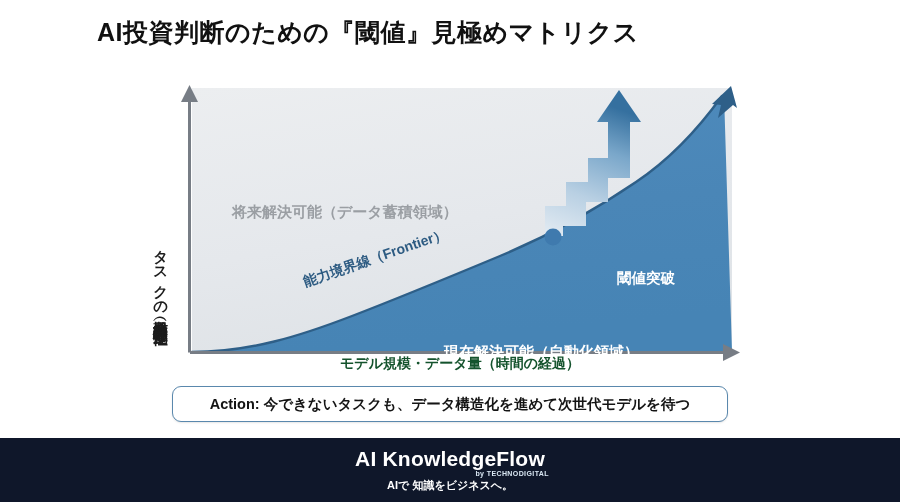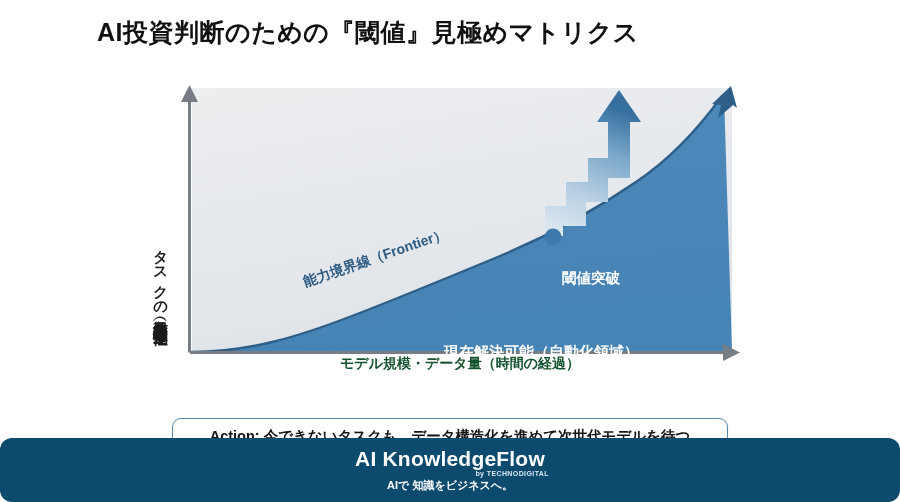--- a/index.html
+++ b/index.html
@@ -100,20 +100,21 @@
     font-size: 14px;
     font-weight: bold;
     color: #2d5b82;
     transform: rotate(-19deg);
     transform-origin: left center;
   }
   #breakthrough-label {
     left: 562px;
     top: 209px;
     width: 168px;
+    text-align: center;
     font-size: 14.5px;
     font-weight: bold;
     line-height: 1.35;
     color: #ffffff;
   }
   #breakthrough-label .ja { display: block; }
   #breakthrough-label .en { display: block; }
 
   
   #action-box {
@@ -123,42 +124,40 @@
     width: 556px;
     height: 36px;
     box-sizing: border-box;
     background: #ffffff;
     border: 1.6px solid #5a88ad;
     border-radius: 9px;
     display: flex;
     align-items: center;
     justify-content: center;
     box-shadow: 0 1px 2px rgba(0,0,0,0.10);
-    margin-top: 32px;
   }
   #action-text {
     font-size: 14.5px;
     font-weight: bold;
     color: #141414;
     white-space: nowrap;
   }
 
   
   #footer-band {
     position: absolute;
     left: 0;
     top: 438px;
     width: 900px;
     height: 64px;
-    background: #0c4a6e;
+    background: #0f172a;
     display: flex;
     flex-direction: column;
     align-items: center;
     justify-content: center;
-    border-radius: 12px;
   }
   #brand-row {
     position: relative;
     display: flex;
     align-items: flex-end;
     line-height: 1;
   }
   #brand-name {
     font-size: 21px;
     font-weight: bold;
@@ -252,20 +251,21 @@
     </g>
 
     <g>
       <line x1="190" y1="292.5" x2="728" y2="292.5" stroke="#777d85" stroke-width="3"></line>
       <path d="M740,292.5 L723,284 L723,301 Z" fill="#777d85"></path>
     </g>
   </svg>
 
   <div id="y-axis-label">タスクの難易度（論理性・創造性）</div>
 
+  <div class="region-label" id="future-zone-label">将来解決可能（データ蓄積領域）</div>
 
   <div class="region-label" id="frontier-label">能力境界線（Frontier）</div>
 
   <div class="region-label" id="current-zone-label">現在解決可能（自動化領域）</div>
 
   <div class="region-label" id="breakthrough-label">
     <span class="ja">閾値突破</span>
   </div>
 </div>
 

